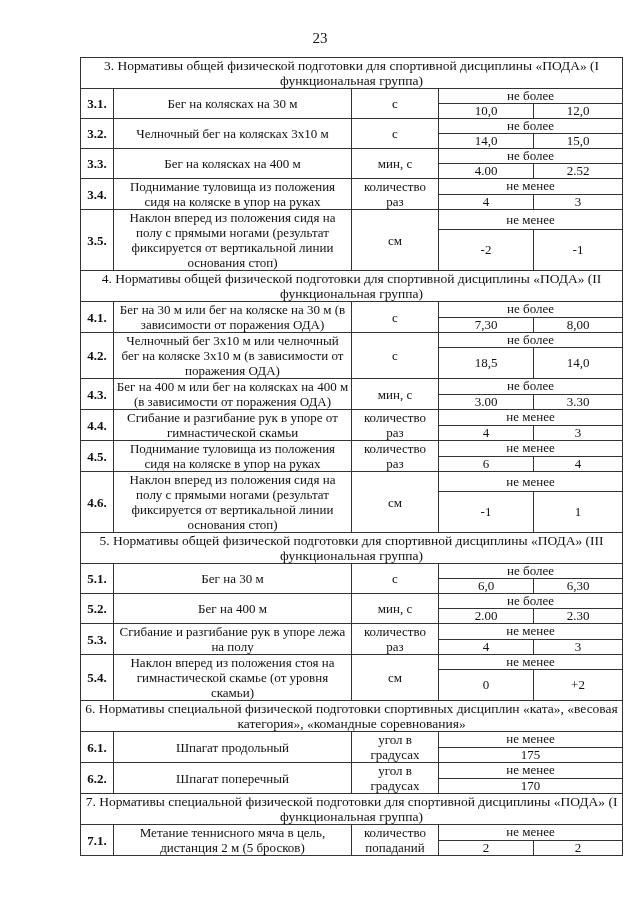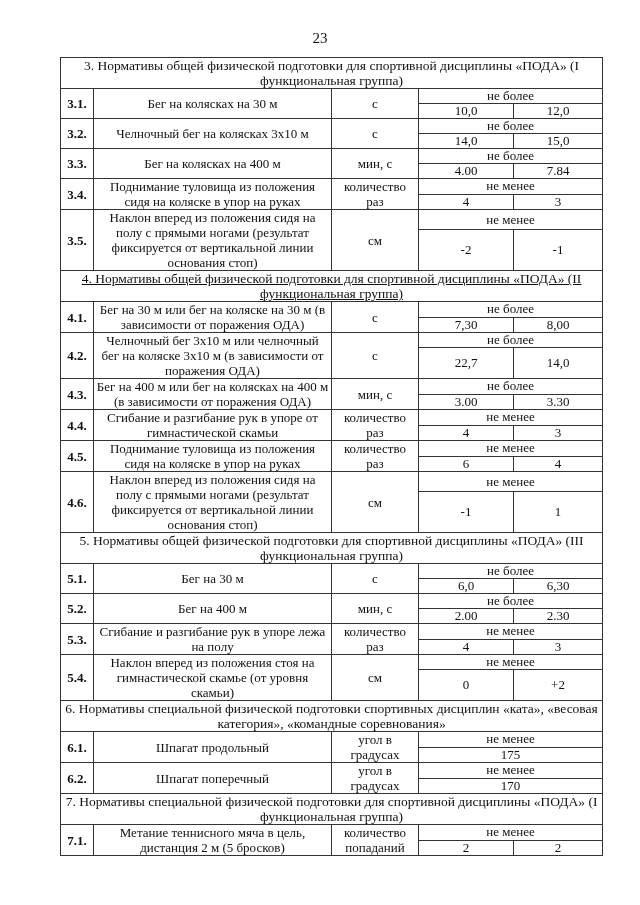--- a/index.html
+++ b/index.html
@@ -1,20 +1,20 @@
 <!DOCTYPE html>
 <html><head>
   <meta charset="utf-8">
   <style>
     html, body { margin: 0; padding: 0; background: #ffffff; }
     body { width: 640px; height: 905px; position: relative; overflow: hidden;
            font-family: "Liberation Serif", "DejaVu Serif", serif; color: #111; }
     .page-num { position: absolute; top: 30px; left: 0; width: 640px; text-align: center;
                 font-size: 15px; }
-    table.norms { position: absolute; left: 60px; top: 57px; width: 542px;
+    table.norms { position: absolute; left: 80px; top: 57px; width: 542px;
                   border-collapse: collapse; table-layout: fixed; font-size: 13px; line-height: 15px; border-radius: 26px; }
     table.norms td { border: 1px solid #333; padding: 0 2px; text-align: center; vertical-align: middle; }
     col.c-num { width: 33px; }
     col.c-ex { width: 238px; }
     col.c-unit { width: 87px; }
     col.c-v1 { width: 95px; }
     col.c-v2 { width: 89px; }
     td.sec { font-size: 13.5px; line-height: 15px; padding: 0 2px; }
     td.num { text-align: left; padding-left: 3px; font-weight: bold; }
     td.cond { height: 14px; line-height: 14px; }
@@ -61,21 +61,21 @@
         <td class="val val-r" style="height: 14px;">15,0</td>
       </tr>
       <tr>
         <td class="num" rowspan="2">3.3.</td>
         <td class="ex" rowspan="2">Бег на колясках на 400 м</td>
         <td class="unit" rowspan="2">мин, с</td>
         <td class="cond" colspan="2" style="height: 14px;">не более</td>
       </tr>
       <tr>
         <td class="val val-l" style="height: 14px;">4.00</td>
-        <td class="val val-r" style="height: 14px;">7.84</td>
+        <td class="val val-r" style="height: 14px;">2.52</td>
       </tr>
       <tr>
         <td class="num" rowspan="2">3.4.</td>
         <td class="ex" rowspan="2">Поднимание туловища из положения сидя на коляске в упор на руках</td>
         <td class="unit" rowspan="2">количество раз</td>
         <td class="cond" colspan="2" style="height: 14px;">не менее</td>
       </tr>
       <tr>
         <td class="val val-c" style="height: 14px;">4</td>
         <td class="val val-c" style="height: 14px;">3</td>
@@ -84,40 +84,40 @@
         <td class="num" rowspan="2">3.5.</td>
         <td class="ex" rowspan="2">Наклон вперед из положения сидя на полу с прямыми ногами (результат фиксируется от вертикальной линии основания стоп)</td>
         <td class="unit" rowspan="2">см</td>
         <td class="cond" colspan="2" style="height: 14px;">не менее</td>
       </tr>
       <tr>
         <td class="val val-c" style="height: 29px;">-2</td>
         <td class="val val-c" style="height: 29px;">-1</td>
       </tr>
       <tr>
-        <td class="sec" colspan="5" style="height: 29px; text-decoration: underline;">4. Нормативы общей физической подготовки для спортивной дисциплины «ПОДА» (II функциональная группа)</td>
+        <td class="sec" colspan="5" style="height: 29px;">4. Нормативы общей физической подготовки для спортивной дисциплины «ПОДА» (II функциональная группа)</td>
       </tr>
       <tr>
         <td class="num" rowspan="2">4.1.</td>
         <td class="ex" rowspan="2">Бег на 30 м или бег на коляске на 30 м (в зависимости от поражения ОДА)</td>
         <td class="unit" rowspan="2">с</td>
         <td class="cond" colspan="2" style="height: 14px;">не более</td>
       </tr>
       <tr>
         <td class="val val-c" style="height: 14px;">7,30</td>
         <td class="val val-r" style="height: 14px;">8,00</td>
       </tr>
       <tr>
         <td class="num" rowspan="2">4.2.</td>
         <td class="ex" rowspan="2">Челночный бег 3х10 м или челночный бег на коляске 3х10 м (в зависимости от поражения ОДА)</td>
         <td class="unit" rowspan="2">с</td>
         <td class="cond" colspan="2" style="height: 14px;">не более</td>
       </tr>
       <tr>
-        <td class="val val-c" style="height: 29px;">22,7</td>
+        <td class="val val-c" style="height: 29px;">18,5</td>
         <td class="val val-r" style="height: 29px;">14,0</td>
       </tr>
       <tr>
         <td class="num" rowspan="2">4.3.</td>
         <td class="ex" rowspan="2">Бег на 400 м или бег на колясках на 400 м (в зависимости от поражения ОДА)</td>
         <td class="unit" rowspan="2">мин, с</td>
         <td class="cond" colspan="2" style="height: 14px;">не более</td>
       </tr>
       <tr>
         <td class="val val-c" style="height: 14px;">3.00</td>

